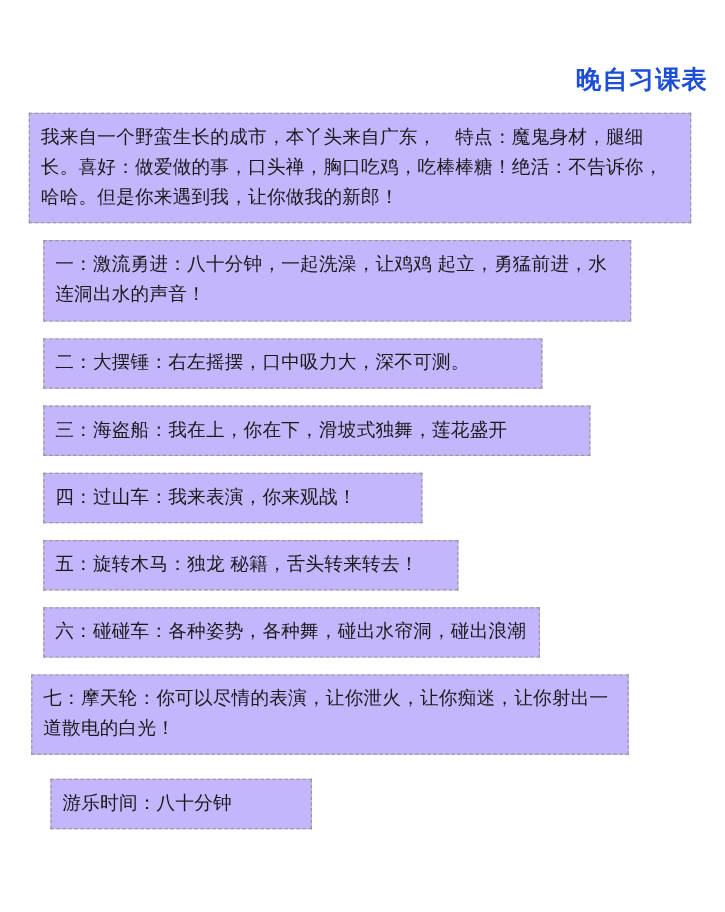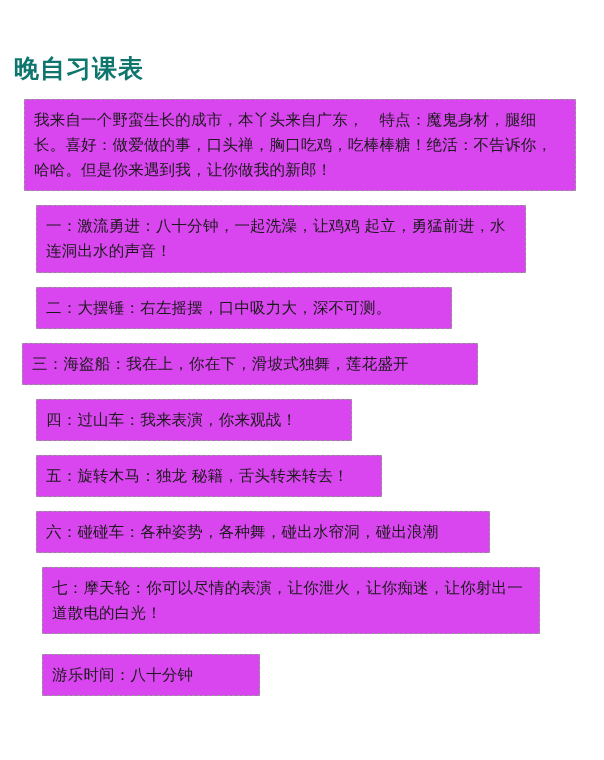--- a/index.html
+++ b/index.html
@@ -15,53 +15,53 @@
     overflow: hidden;
   }
   .page {
     position: relative;
     width: 604px;
     height: 760px;
     box-sizing: border-box;
     padding: 0 14px;
   }
   .title {
-    text-align: left;
-    font-size: 25px;
+    text-align: right;
+    font-size: 21px;
     font-weight: bold;
     letter-spacing: 1px;
     margin-top: 52px;
     margin-bottom: 14px;
-    color: #0f766e;
+    color: #1d4ed8;
   }
   .block {
     border: 1px dashed #9a9a9a;
     box-sizing: border-box;
     padding: 7px 9px 8px 9px;
     margin: 0 auto 14px auto;
     font-size: 15.5px;
     line-height: 1.62;
     color: #1a1a1a;
-    background: #d946ef;
+    background: #c4b5fd;
     letter-spacing: 0.2px;
   }
   .block p {
     margin: 0;
   }
   .intro {
     width: 552px;
     margin-left: 10px;
   }
   .item-1  { width: 490px; margin-left: 22px; }
   .item-2  { width: 416px; margin-left: 22px; font-family: Liberation Serif, serif; }
-  .item-3  { width: 456px; margin-left: 8px; }
+  .item-3  { width: 456px; margin-left: 22px; }
   .item-4  { width: 316px; margin-left: 22px; }
   .item-5  { width: 346px; margin-left: 22px; }
-  .item-6  { width: 454px; margin-left: 22px; }
-  .item-7  { width: 498px; margin-left: 28px; }
+  .item-6  { width: 414px; margin-left: 22px; }
+  .item-7  { width: 498px; margin-left: 12px; }
   .outro   { width: 524px; margin-left: 14px; }
   .fee-1   { width: 218px; margin-left: 28px; margin-bottom: 10px; }
   .spacer-sm { height: 6px; }
 </style>
 </head>
 <body>
 
 <div class="page">
 
   <div class="title">晚自习课表</div>

